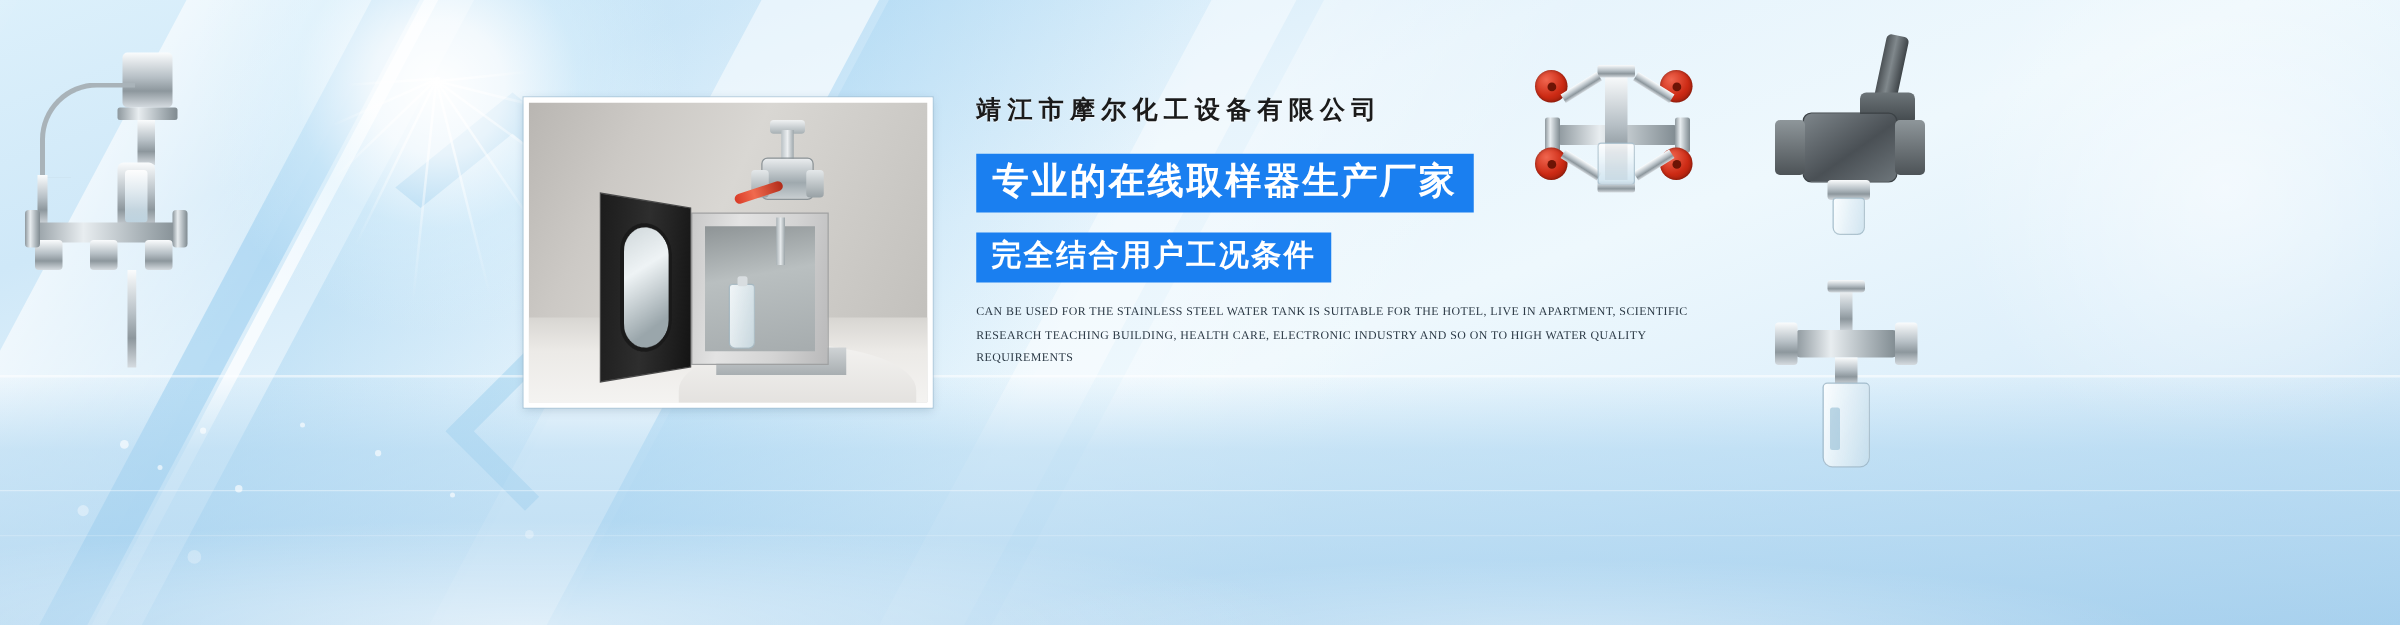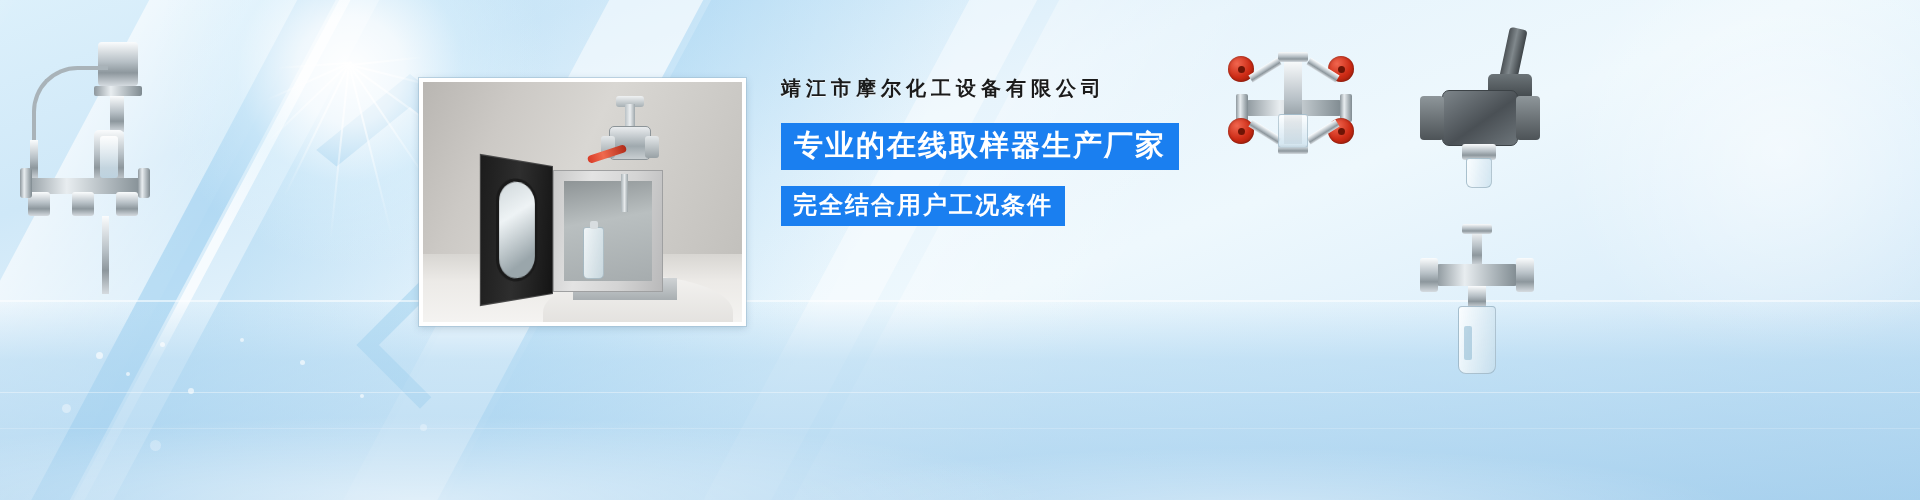--- a/index.html
+++ b/index.html
@@ -213,20 +213,21 @@
 
     <div id="tagline-1-wrap">
       <span class="blue-bar">专业的在线取样器生产厂家</span>
     </div>
 
 
     <div id="tagline-2-wrap">
       <span class="blue-bar" id="tagline-2">完全结合用户工况条件</span>
     </div>
 
+    <div id="english-copy">CAN BE USED FOR THE STAINLESS STEEL WATER TANK IS SUITABLE FOR THE HOTEL, LIVE IN APARTMENT, SCIENTIFIC RESEARCH TEACHING BUILDING, HEALTH CARE, ELECTRONIC INDUSTRY AND SO ON TO HIGH WATER QUALITY REQUIREMENTS</div>
   </div>
 
   <div class="eq" style="left:1222px;top:44px;width:142px;height:110px;">
     <div class="eq metal-h" style="left:24px;top:56px;width:96px;height:16px;border-radius:3px;"></div>
     <div class="eq metal-v" style="left:62px;top:16px;width:18px;height:88px;border-radius:3px;"></div>
     <div class="eq metal-h" style="left:14px;top:50px;width:12px;height:28px;border-radius:2px;"></div>
     <div class="eq metal-h" style="left:118px;top:50px;width:12px;height:28px;border-radius:2px;"></div>
     <div class="eq metal-v" style="left:56px;top:8px;width:30px;height:10px;border-radius:2px;"></div>
     <div class="eq metal-v" style="left:56px;top:100px;width:30px;height:10px;border-radius:2px;"></div>
     <div class="rwheel" style="left:6px;top:12px;"></div>

